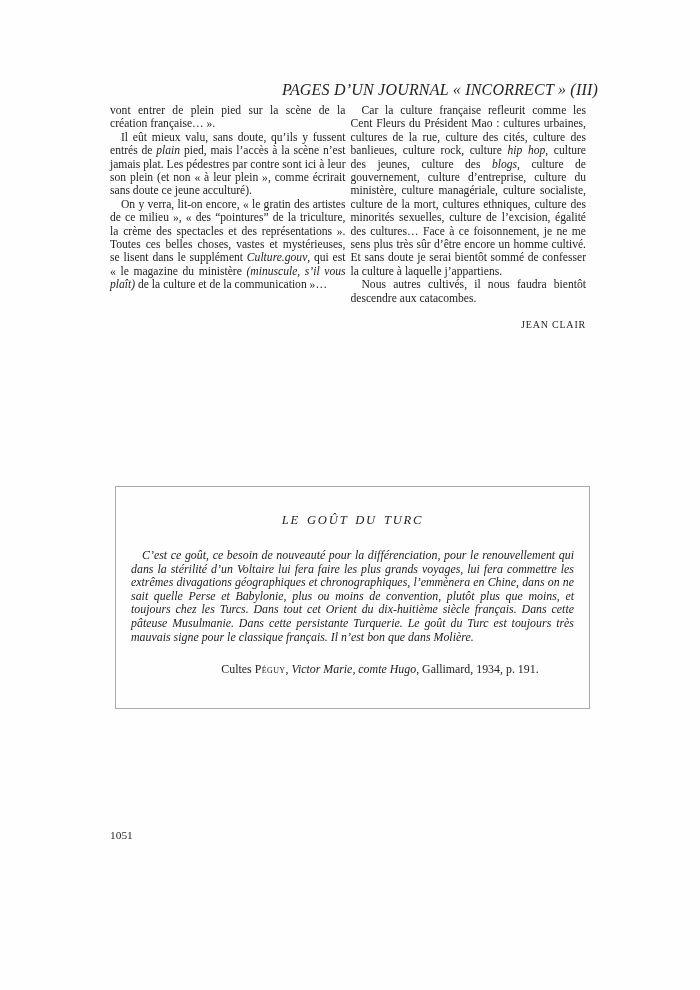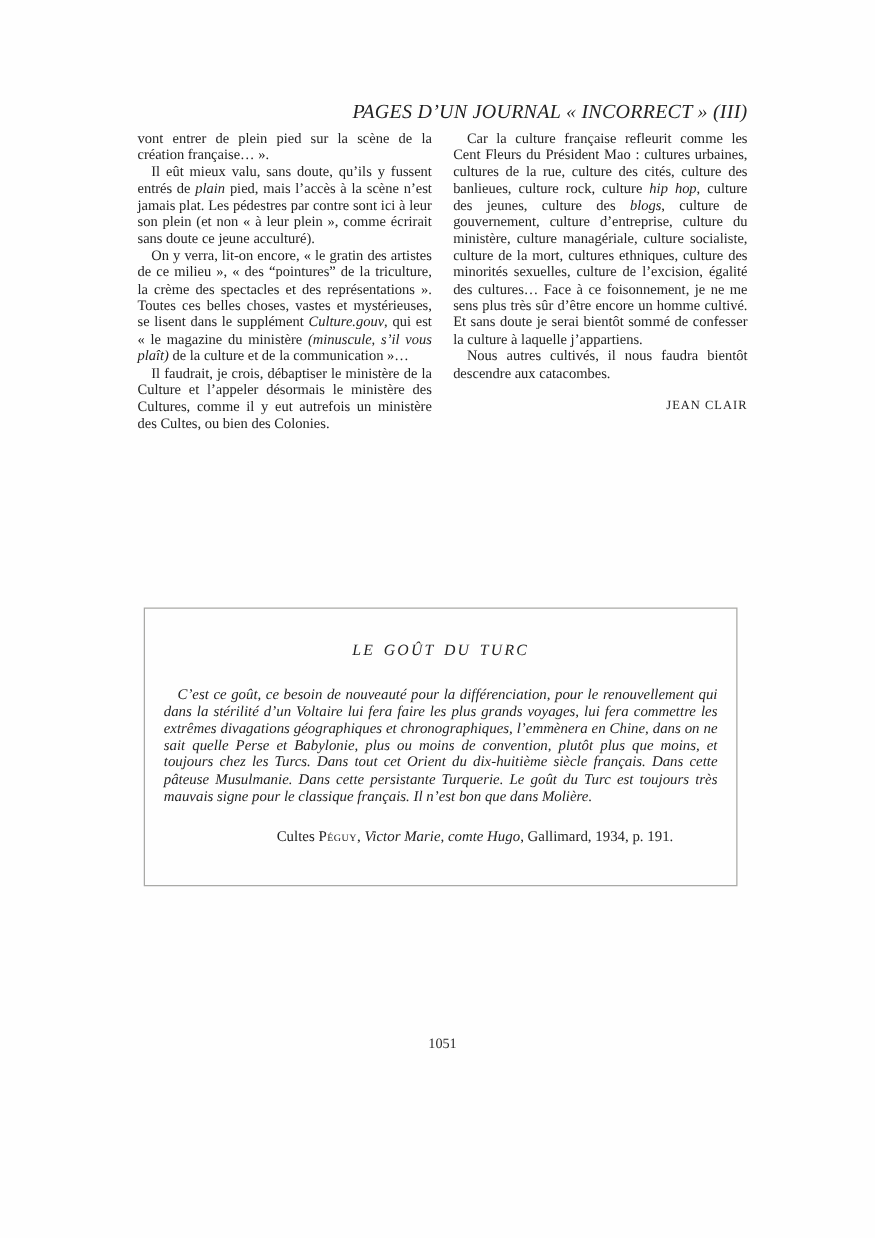--- a/index.html
+++ b/index.html
@@ -20,21 +20,21 @@
     font-style: italic;
     font-size: 16px;
     letter-spacing: 0.2px;
     color: #242424;
   }
 
   .columns {
     position: absolute;
     top: 104px; left: 110px; width: 488px;
     display: flex;
-    gap: 17px;
+    gap: 5px;
   }
   .col { width: 235.5px; }
 
   .col p, .box-body p {
     font-size: 11.6px;
     line-height: 13.4px;
     text-align: justify;
     color: #222;
   }
   .col p.indent, .box-body p.indent { text-indent: 11px; }
@@ -76,38 +76,37 @@
     margin-top: 18px;
     text-align: center;
     padding-left: 55px;
     font-size: 11.9px;
     color: #222;
   }
 
   .page-number {
     position: absolute;
     top: 829px; left: 110px; width: 488px;
-    text-align: center;
+    text-align: left;
     font-size: 11.4px;
     color: #2a2a2a;
   }
 </style>
 </head>
 <body>
 
 <div class="page">
 
   <div class="running-header">PAGES D’UN JOURNAL « INCORRECT » (III)</div>
 
   <div class="columns">
     <div class="col">
       <p><span>vont entrer de plein pied sur la scène de la création française… ».</span></p>
       <p class="indent"><span>Il eût mieux valu, sans doute, qu’ils y fussent entrés de </span><span class="it">plain</span><span> pied, mais l’accès à la scène n’est jamais plat. Les pédestres par contre sont ici à leur son plein (et non « à leur plein », comme écrirait sans doute ce jeune acculturé).</span></p>
       <p class="indent"><span>On y verra, lit-on encore, « le gratin des artistes de ce milieu », « des “pointures” de la triculture, la crème des spectacles et des représentations ». Toutes ces belles choses, vastes et mystérieuses, se lisent dans le supplément </span><span class="it">Culture.gouv</span><span>, qui est « le magazine du ministère </span><span class="it">(minuscule, s’il vous plaît)</span><span> de la culture et de la communication »…</span></p>
-      <p class="indent"><span>Il faudrait, je crois, débaptiser le ministère de la Culture et l’appeler désormais le ministère des Cultures, comme il y eut autrefois un ministère des Cultes, ou bien des Colonies.</span></p>
     </div>
     <div class="col">
       <p class="indent"><span>Car la culture française refleurit comme les Cent Fleurs du Président Mao : cultures urbaines, cultures de la rue, culture des cités, culture des banlieues, culture rock, culture </span><span class="it">hip hop</span><span>, culture des jeunes, culture des </span><span class="it">blogs</span><span>, culture de gouvernement, culture d’entreprise, culture du ministère, culture managériale, culture socialiste, culture de la mort, cultures ethniques, culture des minorités sexuelles, culture de l’excision, égalité des cultures… Face à ce foisonnement, je ne me sens plus très sûr d’être encore un homme cultivé. Et sans doute je serai bientôt sommé de confesser la culture à laquelle j’appartiens.</span></p>
       <p class="indent"><span>Nous autres cultivés, il nous faudra bientôt descendre aux catacombes.</span></p>
       <div class="signature">JEAN CLAIR</div>
     </div>
   </div>
 
   <div class="quote-box">
     <div class="quote-title">LE GOÛT DU TURC</div>

